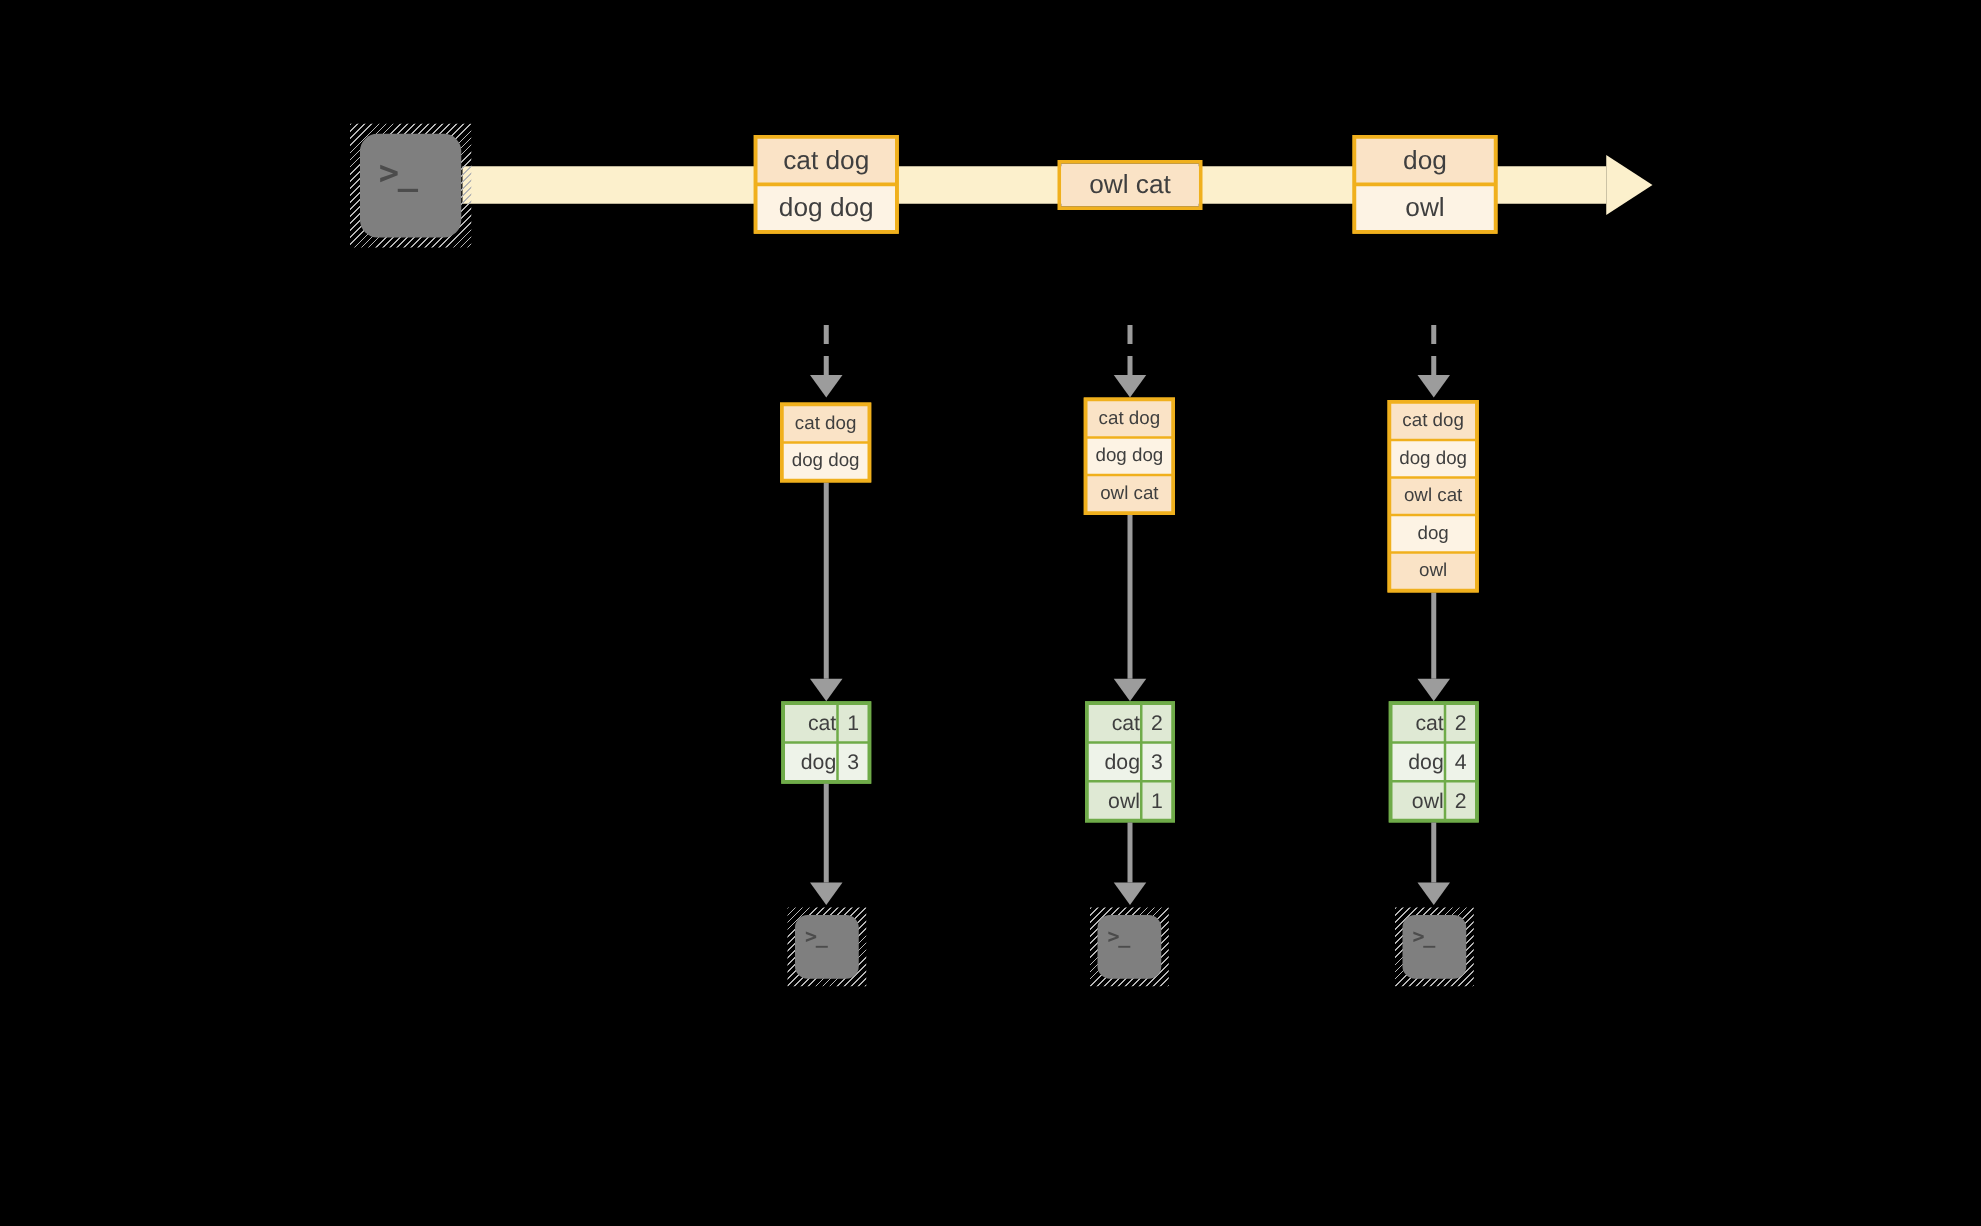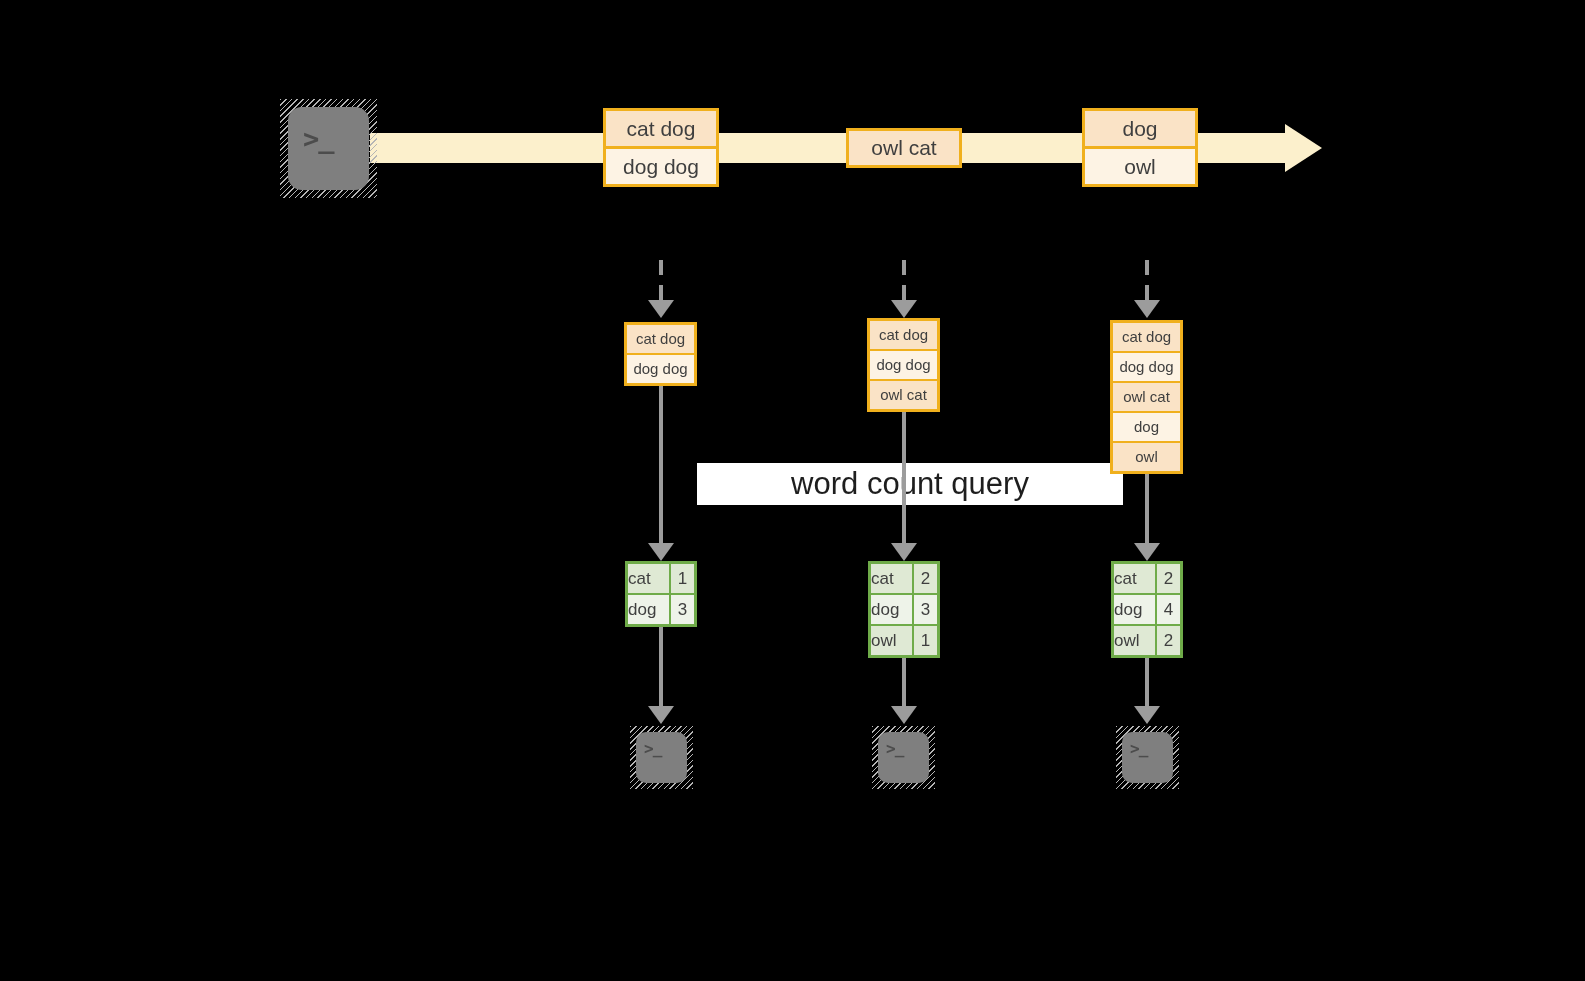--- a/index.html
+++ b/index.html
@@ -41,21 +41,21 @@
   .varrow .head{width:0;height:0;border-left:13px solid transparent;border-right:13px solid transparent;
     border-top:18px solid var(--arrow-gray,#9c9c9c);}
   
   .banner{position:absolute;left:697px;top:463px;width:426px;height:42px;
     background:var(--banner-bg,#fff);color:var(--banner-text,#1e1e1e);
     text-align:center;line-height:42px;font-size:31px;}
   
   .wc-table{position:absolute;box-sizing:border-box;width:72px;border:3px solid var(--table-border,#6fab49);
     background:var(--table-border,#6fab49);display:flex;flex-direction:column;gap:2px;}
   .wc-row{display:flex;gap:2px;height:29px;line-height:29px;font-size:17px;}
-  .wc-word{flex:1;text-align:left;}
+  .wc-word{flex:1;text-align:right;}
   .wc-count{width:23px;text-align:center;}
   .wc-row:nth-child(odd) .wc-word,.wc-row:nth-child(odd) .wc-count{background:var(--table-fill-dark,#dfe9d4);}
   .wc-row:nth-child(even) .wc-word,.wc-row:nth-child(even) .wc-count{background:var(--table-fill-light,#eef3e9);}
 </style>
 </head>
 <body>
 
 <div class="canvas">
 
   <div class="band"></div>
@@ -86,23 +86,20 @@
   </div>
   <div class="varrow dashed" style="left:891px;top:260px;height:58px">
     <div class="shaft"></div>
       <div class="head"></div>
   </div>
   <div class="varrow dashed" style="left:1134px;top:260px;height:58px">
     <div class="shaft"></div>
       <div class="head"></div>
   </div>
 
-  <div class="banner">
-    <span>word count query</span>
-  </div>
 
   <div class="varrow" style="left:648px;top:386px;height:175px">
     <div class="shaft"></div>
       <div class="head"></div>
   </div>
   <div class="varrow" style="left:891px;top:412px;height:149px">
     <div class="shaft"></div>
       <div class="head"></div>
   </div>
   <div class="varrow" style="left:1134px;top:474px;height:87px">

